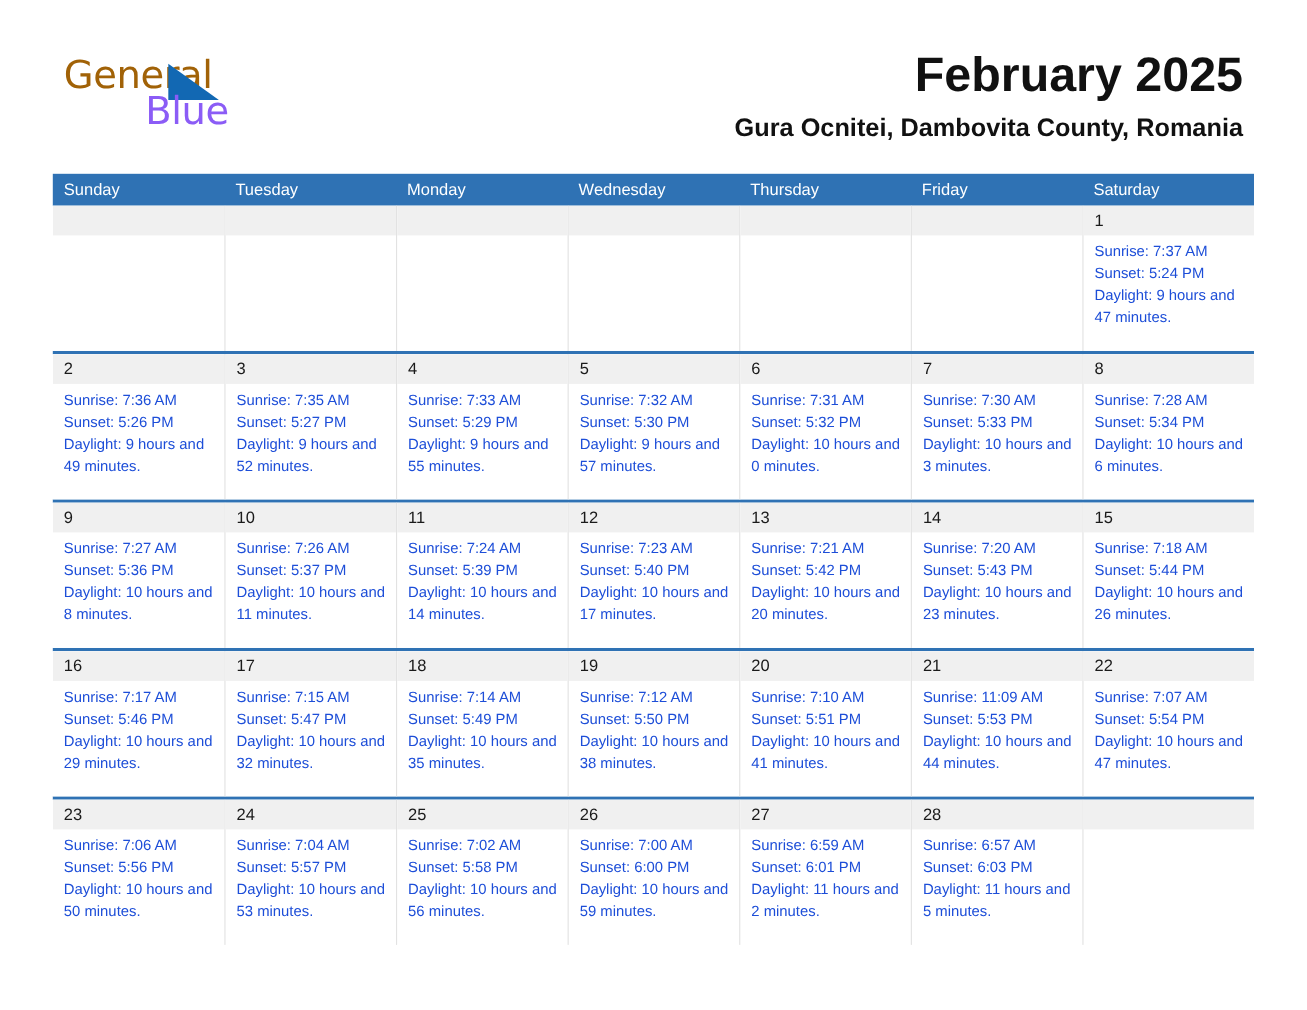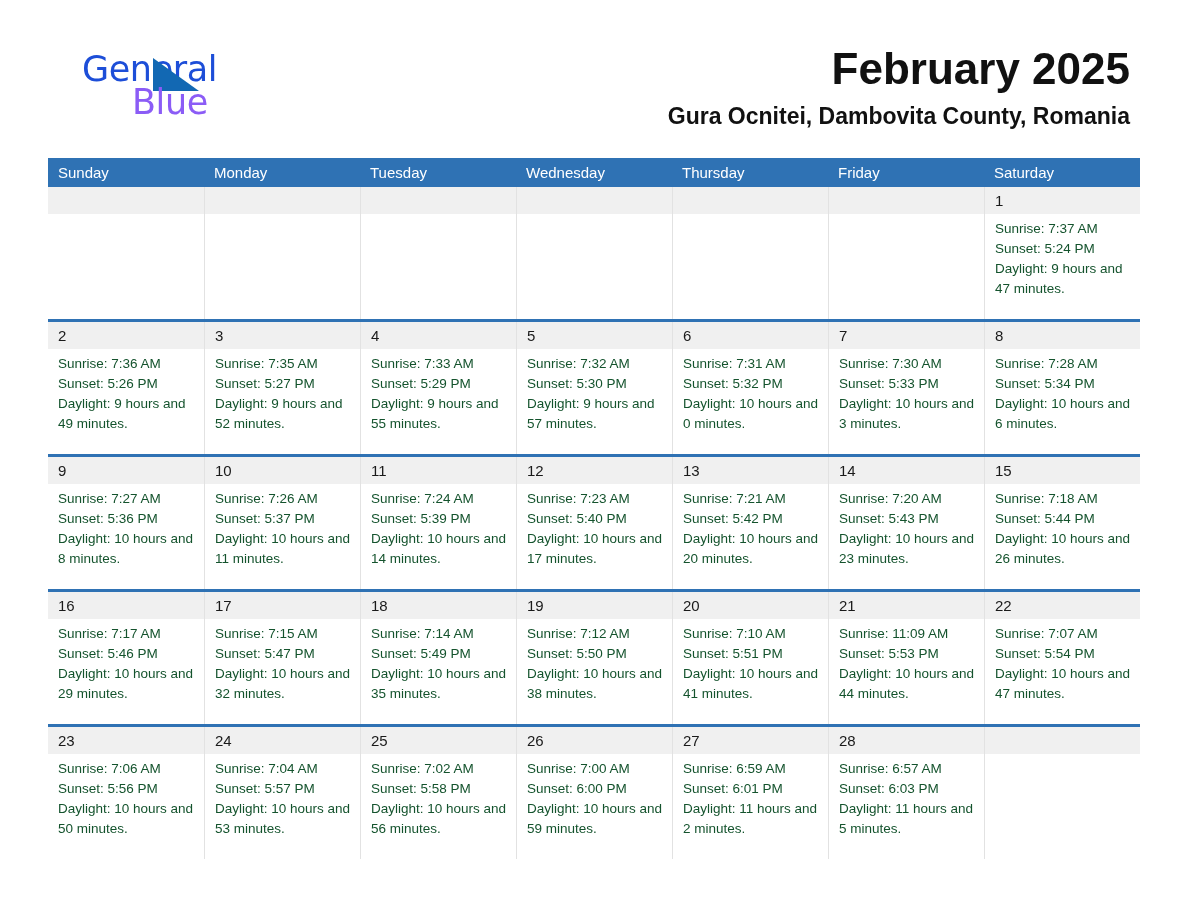--- a/index.html
+++ b/index.html
@@ -34,25 +34,24 @@
     top: 52px;
     width: 260px;
     height: 72px;
   }
   .logo-general {
     position: absolute;
     left: 0;
     top: 0;
     font-size: 35px;
     letter-spacing: -0.4px;
-    color: #1d4ed8;
+    color: #a16207;
     font-family: "DejaVu Sans", sans-serif;
     font-weight: 400;
     line-height: 1;
-    margin-left: 24px;
   }
   .logo-tri {
     position: absolute;
     left: 95px;
     top: 6px;
     width: 0;
     height: 0;
     border-left: 46px solid #1268b3;
     border-top: 33px solid transparent;
   }
@@ -144,21 +143,21 @@
     box-sizing: border-box;
   }
   .cell.empty .daynum {
     background: #f0f0f0;
   }
 
   .info {
     padding: 5px 8px 0 10px;
     font-size: 13.5px;
     line-height: 20px;
-    color: #14532d;
+    color: #1d4ed8;
   }
   .info div {
     white-space: nowrap;
   }
   .info .daylight {
     white-space: normal;
   }
 </style>
 </head>
 <body>
@@ -177,22 +176,22 @@
       <div class="cal-title">February 2025</div>
       <div class="cal-subtitle">Gura Ocnitei, Dambovita County, Romania</div>
     </div>
 
   </div>
 
   <div class="calendar">
 
     <div class="weekhead">
       <div>Sunday</div>
+      <div>Tuesday</div>
       <div>Monday</div>
-      <div>Tuesday</div>
       <div>Wednesday</div>
       <div>Thursday</div>
       <div>Friday</div>
       <div>Saturday</div>
     </div>
 
     <div id="weeks-container">
         <div class="week">
           <div class="cell empty">
             <div class="daynum"></div>

